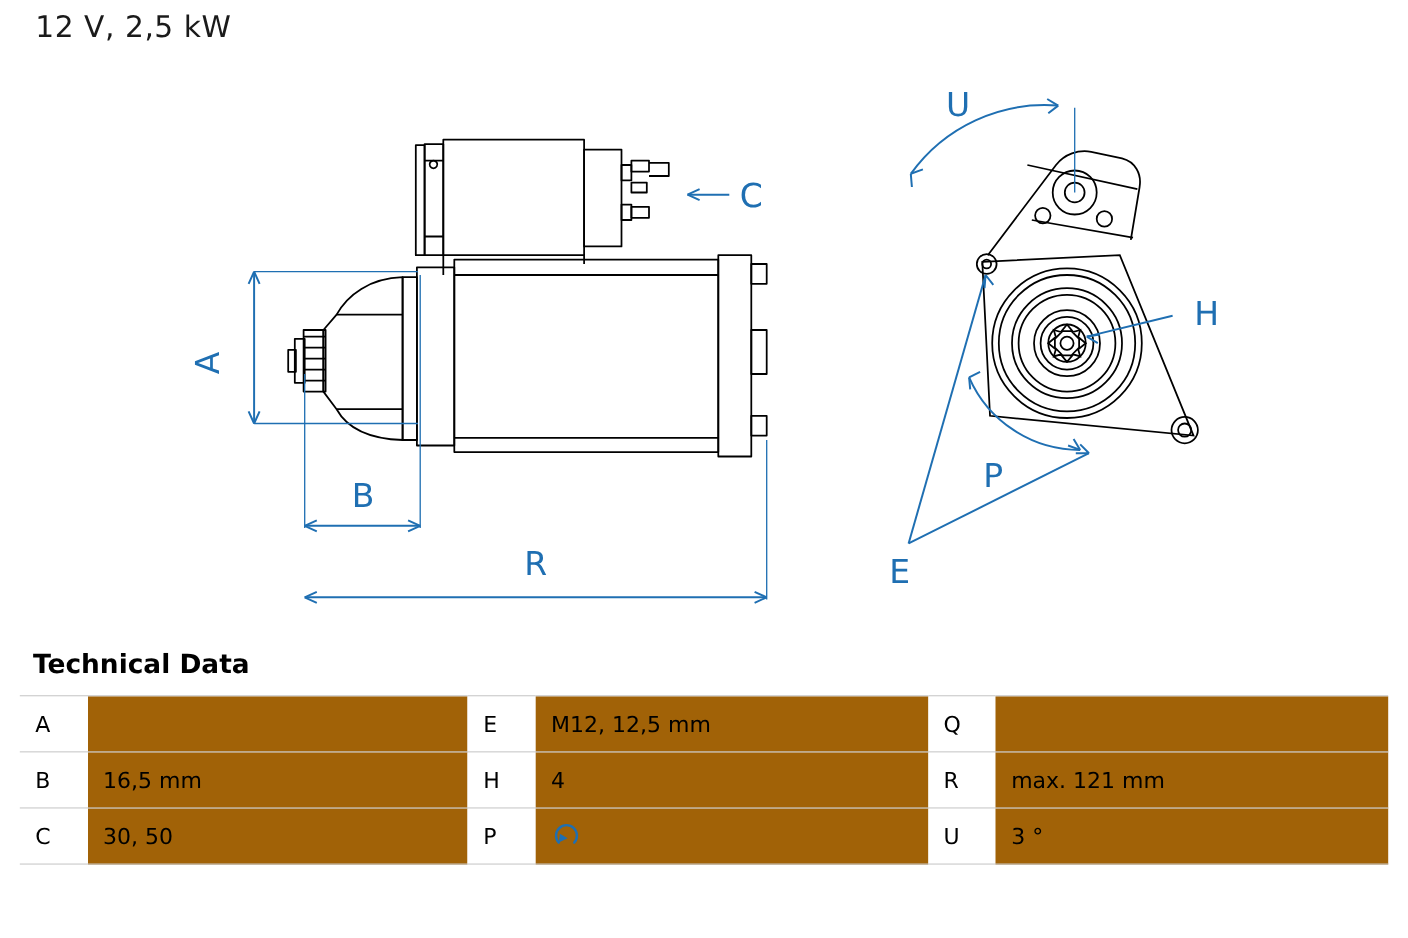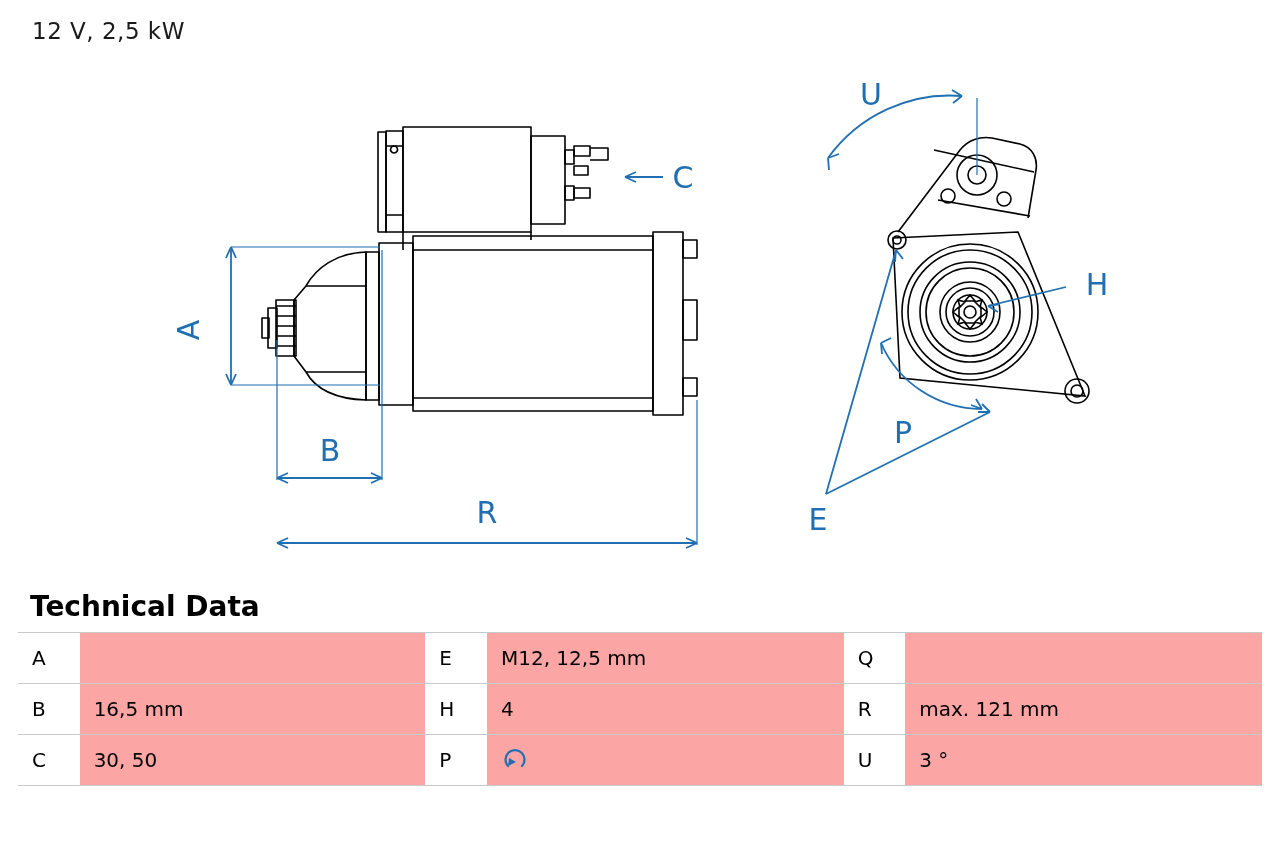--- a/index.html
+++ b/index.html
@@ -16,56 +16,56 @@
     overflow: hidden;
   }
   .page {
     position: relative;
     width: 1280px;
     height: 853px;
   }
   .title {
     position: absolute;
     left: 32px;
-    top: 18px;
-    font-size: 23px;
+    top: 10px;
+    font-size: 27px;
     font-weight: 400;
     color: #1a1a1a;
     letter-spacing: 0.5px;
   }
   .drawing {
     position: absolute;
     left: 0;
     top: 0;
     width: 1280px;
     height: 580px;
   }
   .tech-heading {
     position: absolute;
     left: 30px;
     top: 590px;
-    font-size: 28px;
+    font-size: 24px;
     font-weight: bold;
     color: #000000;
   }
   table.tech {
     position: absolute;
     left: 18px;
     top: 632px;
     width: 1244px;
     border-collapse: collapse;
     font-size: 20px;
   }
   table.tech td {
     border-top: 1px solid #c9c9c9;
     border-bottom: 1px solid #c9c9c9;
     height: 50px;
     padding: 0 0 0 14px;
     vertical-align: middle;
-    background: #fca5a5;
+    background: #a16207;
   }
   table.tech td.key {
     background: #ffffff;
     width: 42px;
     padding-left: 14px;
   }
   table.tech td.val {
     width: 300px;
   }
   table.tech td.val-wide {

